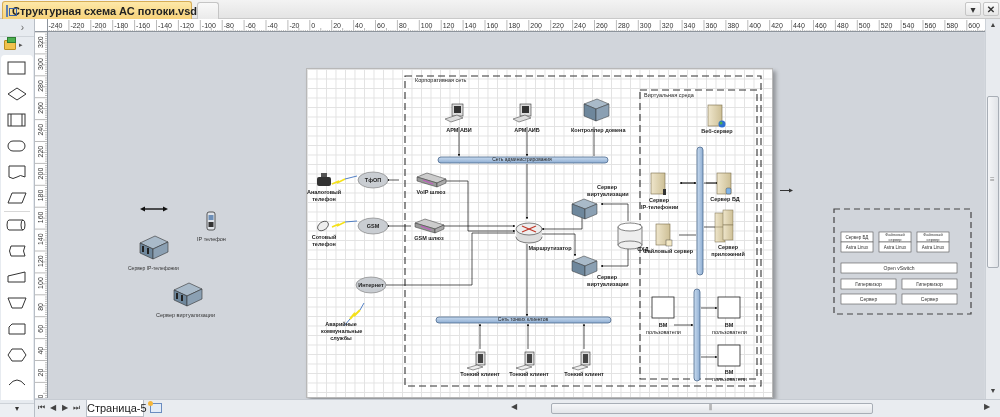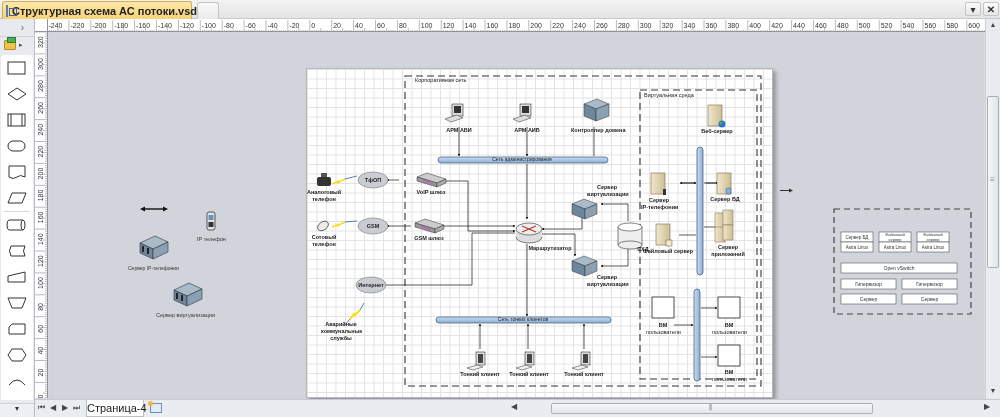--- a/index.html
+++ b/index.html
@@ -1130,21 +1130,21 @@
     <div class="up" style="top:0;">▲</div>
     <div class="thumb"></div>
     <div class="down" style="top:366px;">▼</div>
   </div>
 
   <div class="bottombar">
     <span class="nav-btn" style="left:3px;">⏮</span>
     <span class="nav-btn" style="left:15px;">◀</span>
     <span class="nav-btn" style="left:27px;">▶</span>
     <span class="nav-btn" style="left:38px;">⏭</span>
-    <div class="page-tab">Страница-4</div>
+    <div class="page-tab">Страница-5</div>
     <div class="insert-page"></div>
     <div class="hscroll">
       <span style="position:absolute;left:4px;top:0;font-size:8px;color:#444;">◀</span>
       <div class="thumb"></div>
       <span style="position:absolute;left:477px;top:0;font-size:8px;color:#444;">▶</span>
     </div>
   </div>
 </div>
 
 </body></html>

